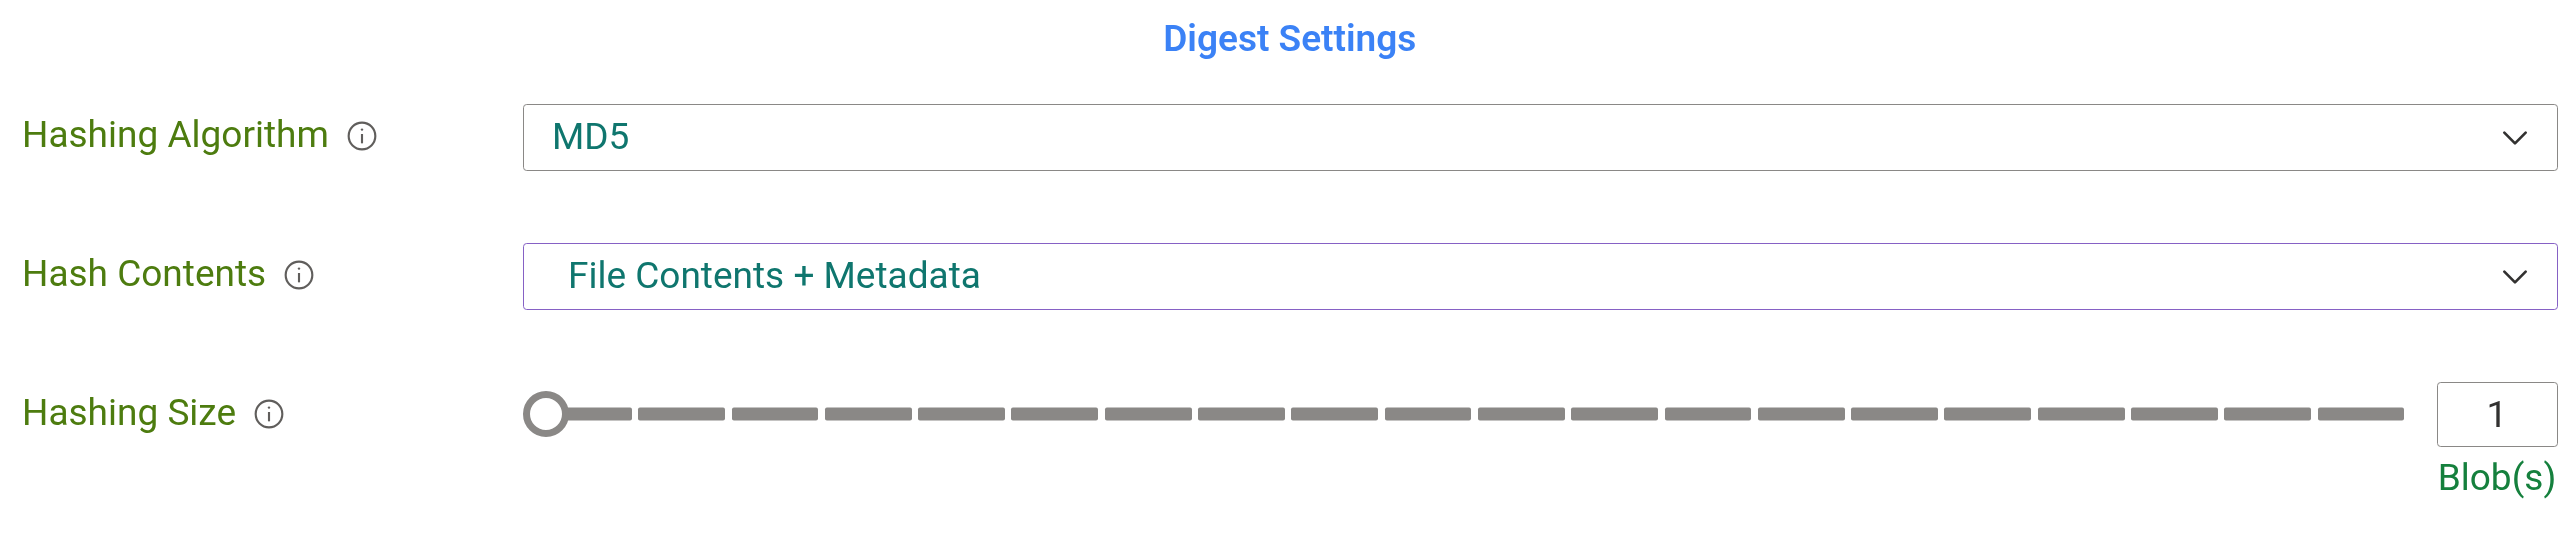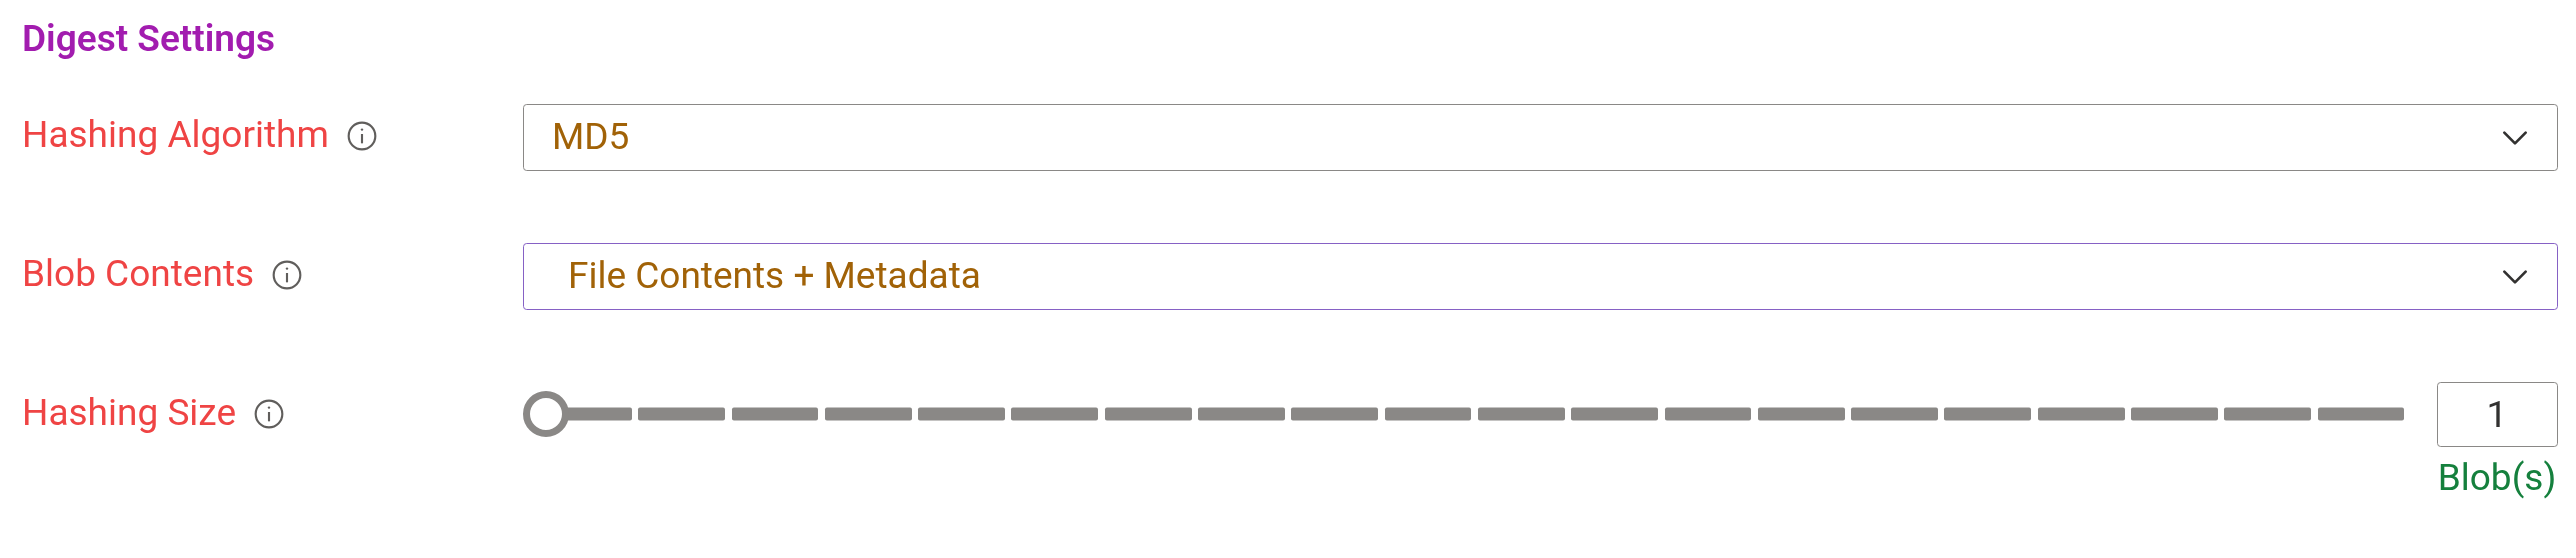--- a/index.html
+++ b/index.html
@@ -10,40 +10,41 @@
     font-family:"Segoe UI","Segoe UI Web",-apple-system,BlinkMacSystemFont,Roboto,Helvetica,Arial,sans-serif;
     color:#323130;
     box-sizing:border-box;
     padding:16.7px 18.5px 0 22px;
   }
   *{box-sizing:border-box;}
 
   .section-title{
     font-size:37px;
     font-weight:600;
-    color:#a21caf;
+    color:#3b82f6;
     line-height:1.2;
     margin:0 0 43px 0;
+    text-align:center;
   }
 
   .form-row{
     display:flex;
     align-items:flex-start;
     width:100%;
   }
   .row-space { margin-bottom:72px; }
 
   .label-col{
     flex:0 0 501px;
     display:flex;
     align-items:center;
     gap:16.7px;
     font-size:37px;
     font-weight:400;
-    color:#ef4444;
+    color:#4d7c0f;
     line-height:1.2;
     padding-top:9.3px;
   }
 
   .info-icon{
     width:32px;height:32px;
     display:inline-flex;align-items:center;justify-content:center;
     color:#605e5c;
   }
   .info-icon svg{width:32px;height:32px;display:block;}
@@ -66,21 +67,21 @@
     padding:0 74px 0 28px;
     cursor:pointer;
   }
   .dropdown.focused{
     border-color:#8661c5;
     padding-left:44px;
   }
   .dropdown .value{
     font-size:37px;
     line-height:1.2;
-    color:#a16207;
+    color:#0f766e;
     white-space:nowrap;
     overflow:hidden;
     text-overflow:ellipsis;
     text-align:right;
   }
   .chevron{
     position:absolute;
     right:26px;
     top:50%;
     transform:translateY(-50%);
@@ -177,21 +178,21 @@
         <svg viewBox="0 0 24 24" fill="none" stroke="currentColor" stroke-width="2" stroke-linecap="round" stroke-linejoin="round">
           <polyline points="4 8 12 16 20 8"></polyline>
         </svg>
       </span>
     </div>
   </div>
 </div>
 
 <div class="form-row row-space">
   <div class="label-col">
-    <span>Blob Contents</span>
+    <span>Hash Contents</span>
     <span class="info-icon">
       <svg viewBox="0 0 24 24" fill="none" stroke="currentColor" stroke-width="1.6">
         <circle cx="12" cy="12" r="10"></circle>
         <circle cx="12" cy="7.2" r="0.9" fill="currentColor" stroke="none"></circle>
         <line x1="12" y1="10.5" x2="12" y2="17.5"></line>
       </svg>
     </span>
   </div>
   <div class="control-col">
     <div class="dropdown focused">

